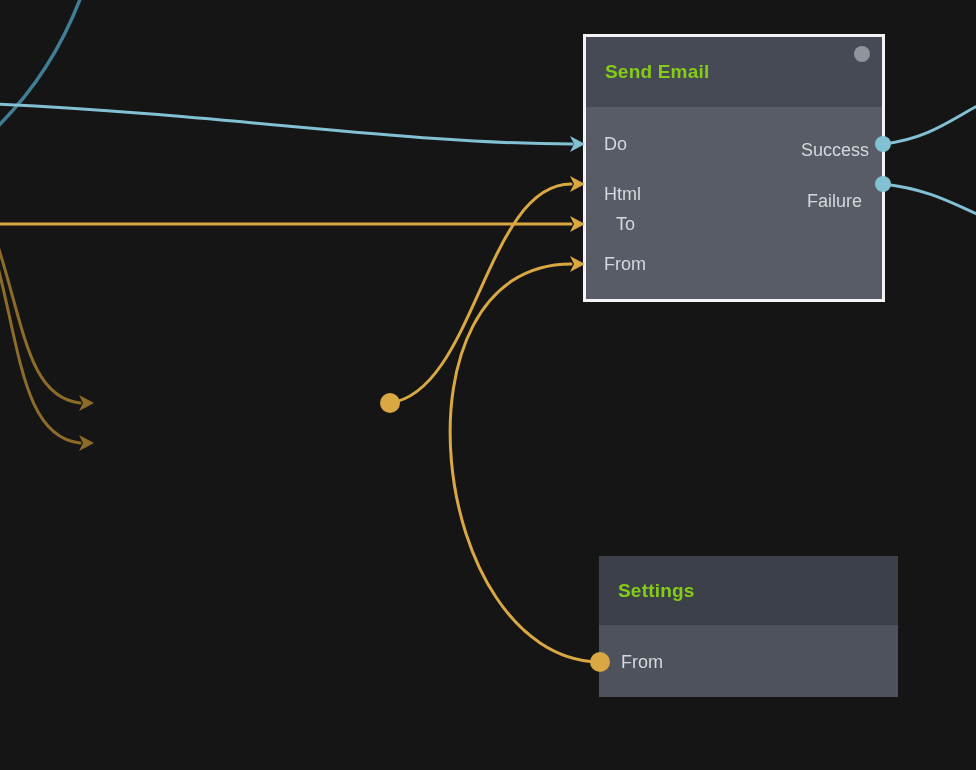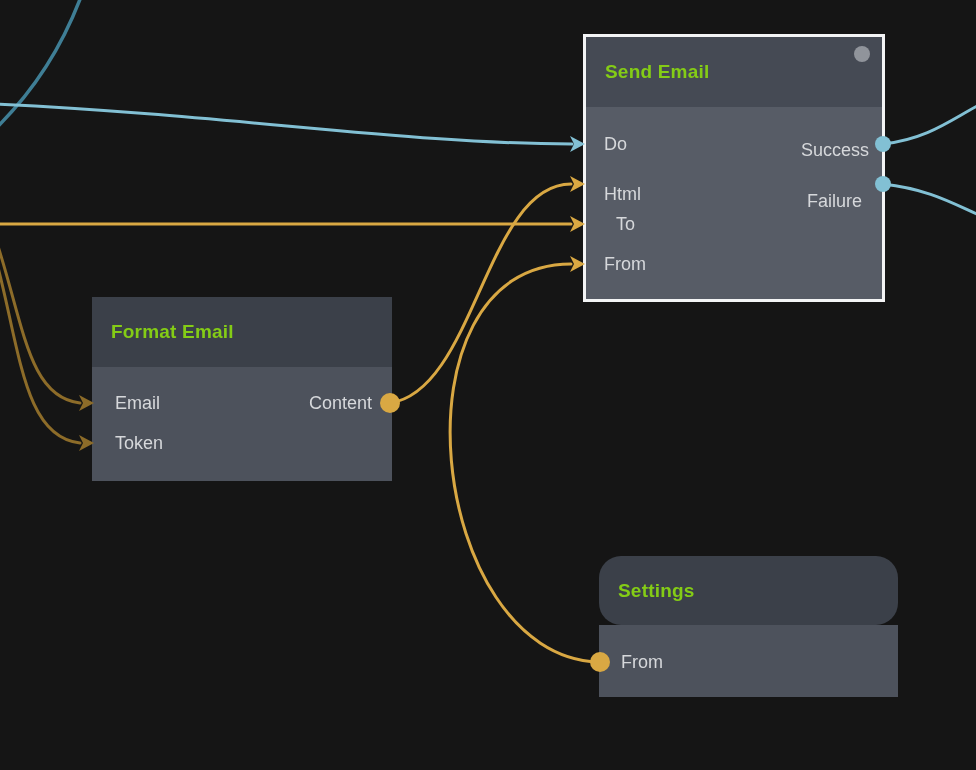--- a/index.html
+++ b/index.html
@@ -36,21 +36,21 @@
     border:3px solid #f3f4f5;
   }
   #node-send-email .header{height:70px;background:#454a54;}
   #node-send-email .body{background:#575c66;text-decoration:underline;}
   
   #node-format-email{left:92px;top:297px;width:300px;height:184px;}
   #node-format-email .header{height:70px;background:#3b4049;}
   #node-format-email .body{background:#4d525c;}
   
   #node-settings{left:599px;top:556px;width:299px;height:141px;}
-  #node-settings .header{height:69px;background:#3b4049;border-radius:22px;}
+  #node-settings .header{height:69px;background:#3b4049;}
   #node-settings .body{background:#4d525c;}
 </style>
 </head>
 <body>
 
 <div id="canvas">
 
   <div class="node" id="node-send-email">
     <div class="header">
       <span>Send Email</span>
@@ -59,30 +59,20 @@
     <div class="body">
       <span class="port-label" style="left:18px;top:25px;">Do</span>
       <span class="port-label" style="left:18px;top:65px;margin-top:10px;">Html</span>
       <span class="port-label" style="left:30px;top:105px;">To</span>
       <span class="port-label" style="left:18px;top:145px;">From</span>
       <span class="port-label" style="right:13px;top:25px;margin-top:6px;">Success</span>
       <span class="port-label" style="right:20px;top:82px;">Failure</span>
     </div>
   </div>
 
-  <div class="node" id="node-format-email">
-    <div class="header">
-      <span>Format Email</span>
-    </div>
-    <div class="body">
-      <span class="port-label" style="left:23px;top:24px;">Email</span>
-      <span class="port-label" style="left:23px;top:64px;">Token</span>
-      <span class="port-label" style="right:20px;top:24px;">Content</span>
-    </div>
-  </div>
 
   <div class="node" id="node-settings">
     <div class="header">
       <span>Settings</span>
     </div>
     <div class="body">
       <span class="port-label" style="left:22px;top:25px;">From</span>
     </div>
   </div>
 

